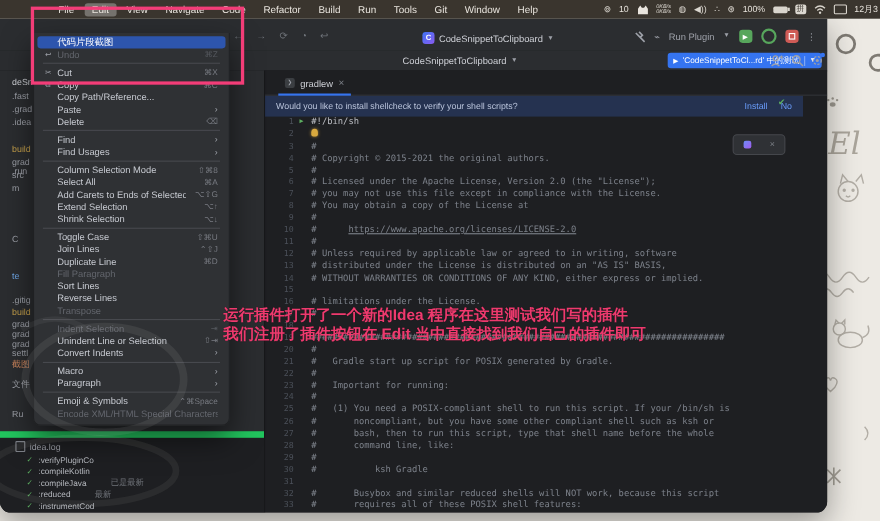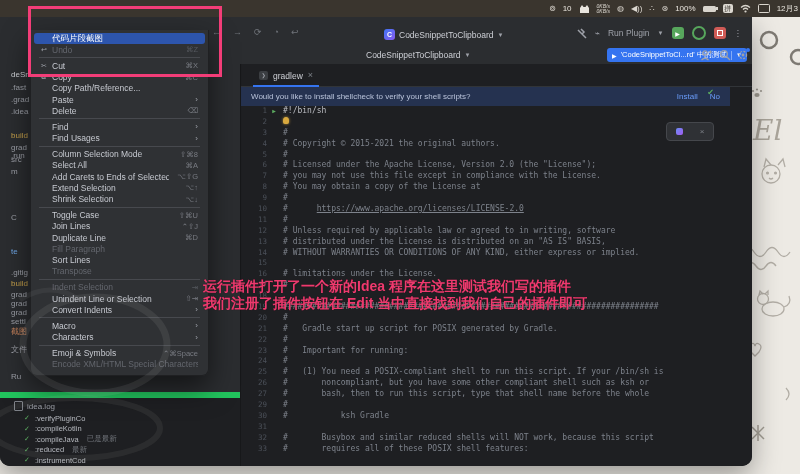--- a/index.html
+++ b/index.html
@@ -53,21 +53,21 @@
   .frag.bright{color:#d3d5da}
   .frag.yellow{color:#c8a24b}
   .frag.blue{color:#6fa8e8}
   .frag.orange{color:#d1885e}
   
   #log-panel{position:absolute;left:0;top:375px;width:240px;bottom:0;background:#1e1f22;border-top:6px solid #22c55e;z-index:3;overflow:hidden}
   #log-tab{display:flex;align-items:center;gap:4px;color:#9da0a8;font-size:8px;padding:3px 0 2px 14px}
   .log-file-ico{display:inline-block;width:7px;height:8px;border:1px solid #7d8188;border-radius:1px}
   .task{display:flex;align-items:center;gap:5px;font-size:7.5px;color:#b6b9bf;height:10.5px;padding-left:24px;white-space:nowrap}
   .task .check{color:#5cad60;font-size:7px}
-  .task .sfx{color:#6f7379;margin-left:3px}
+  .task .sfx{color:#6f7379;margin-left:17px}
   
   #editor{position:absolute;left:241px;top:47px;right:0;bottom:0;background:#1e1f22}
   #tabstrip{height:22px;border-bottom:1px solid #313438;position:relative}
   #tab{position:absolute;left:12px;top:2px;height:19px;display:flex;align-items:center;gap:5px;
        font-size:8.5px;color:#ced0d6;border-bottom:2px solid #3574f0;padding:0 6px}
   .tab-ico{width:9px;height:9px;border-radius:2px;background:#3b3e42;color:#9da0a8;font-size:5px;line-height:9px;text-align:center}
   .tab-close{color:#7d8188;font-size:9px;line-height:9px}
   #banner{height:19px;background:#253250;display:flex;align-items:center;padding:0 10px;font-size:8px;
           color:#b9c3da;margin-right:22px}
   #banner-actions{margin-left:auto;display:flex;gap:12px;color:#6a9cfa}
@@ -149,20 +149,34 @@
       <line x1="752" y1="427" x2="764" y2="439"></line>
       <line x1="764" y1="427" x2="752" y2="439"></line>
       <line x1="758" y1="425" x2="758" y2="441"></line>
     </g>
     <path d="M786,388 q6,6 0,12"></path>
   </g>
   <text class="doodle-letter" x="753" y="140" font-size="28">El</text>
 </svg>
 
 <div id="menubar">
+  <div id="mb-left">
+      <span class="mb-item">File</span>
+      <span class="mb-item active">Edit</span>
+      <span class="mb-item">View</span>
+      <span class="mb-item">Navigate</span>
+      <span class="mb-item">Code</span>
+      <span class="mb-item">Refactor</span>
+      <span class="mb-item">Build</span>
+      <span class="mb-item">Run</span>
+      <span class="mb-item">Tools</span>
+      <span class="mb-item">Git</span>
+      <span class="mb-item">Window</span>
+      <span class="mb-item">Help</span>
+    </div>
   <div id="mb-right">
     <span class="ico">⊚</span>
     <span>10</span>
     <svg width="11" height="10">
       <path d="M1,9 L1,4 L3,1 L4.5,3 L6.5,3 L8,1 L10,4 L10,9 Z" fill="#e9e5de"></path>
     </svg>
     <span class="net">
       <i>0KB/s</i>
       <i>0KB/s</i>
     </span>
@@ -316,20 +330,21 @@
         <div class="cl"><span class="ln">18</span><span class="gut"></span><span class="ct"></span></div>
         <div class="cl"><span class="ln">19</span><span class="gut"></span><span class="ct">##############################################################################</span></div>
         <div class="cl"><span class="ln">20</span><span class="gut"></span><span class="ct">#</span></div>
         <div class="cl"><span class="ln">21</span><span class="gut"></span><span class="ct">#   Gradle start up script for POSIX generated by Gradle.</span></div>
         <div class="cl"><span class="ln">22</span><span class="gut"></span><span class="ct">#</span></div>
         <div class="cl"><span class="ln">23</span><span class="gut"></span><span class="ct">#   Important for running:</span></div>
         <div class="cl"><span class="ln">24</span><span class="gut"></span><span class="ct">#</span></div>
         <div class="cl"><span class="ln">25</span><span class="gut"></span><span class="ct">#   (1) You need a POSIX-compliant shell to run this script. If your /bin/sh is</span></div>
         <div class="cl"><span class="ln">26</span><span class="gut"></span><span class="ct">#       noncompliant, but you have some other compliant shell such as ksh or</span></div>
         <div class="cl"><span class="ln">27</span><span class="gut"></span><span class="ct">#       bash, then to run this script, type that shell name before the whole</span></div>
+        <div class="cl"><span class="ln">28</span><span class="gut"></span><span class="ct">#       command line, like:</span></div>
         <div class="cl"><span class="ln">29</span><span class="gut"></span><span class="ct">#</span></div>
         <div class="cl"><span class="ln">30</span><span class="gut"></span><span class="ct">#           ksh Gradle</span></div>
         <div class="cl"><span class="ln">31</span><span class="gut"></span><span class="ct"></span></div>
         <div class="cl"><span class="ln">32</span><span class="gut"></span><span class="ct">#       Busybox and similar reduced shells will NOT work, because this script</span></div>
         <div class="cl"><span class="ln">33</span><span class="gut"></span><span class="ct">#       requires all of these POSIX shell features:</span></div>
       </div>
   </div>
 <span class="frag bright" style="top: 53px;">deSn</span>
     <span class="frag" style="top: 66px;">.fast</span>
     <span class="frag" style="top: 78px;">.grad</span>
@@ -441,20 +456,24 @@
       <span class="mi-short">⌘D</span>
     </div>
     <div class="mi disabled">
       <span class="mi-icon"></span>
       <span class="mi-label">Fill Paragraph</span>
     </div>
     <div class="mi">
       <span class="mi-icon"></span>
       <span class="mi-label">Sort Lines</span>
     </div>
+    <div class="mi">
+      <span class="mi-icon"></span>
+      <span class="mi-label">Reverse Lines</span>
+    </div>
     <div class="mi disabled">
       <span class="mi-icon"></span>
       <span class="mi-label">Transpose</span>
     </div>
     <div class="menu-sep"></div>
     <div class="mi disabled">
       <span class="mi-icon"></span>
       <span class="mi-label">Indent Selection</span>
       <span class="mi-short">⇥</span>
     </div>
@@ -469,21 +488,21 @@
       <span class="mi-arrow">›</span>
     </div>
     <div class="menu-sep"></div>
     <div class="mi">
       <span class="mi-icon"></span>
       <span class="mi-label">Macro</span>
       <span class="mi-arrow">›</span>
     </div>
     <div class="mi">
       <span class="mi-icon"></span>
-      <span class="mi-label">Characters</span>
+      <span class="mi-label">Paragraph</span>
       <span class="mi-arrow">›</span>
     </div>
     <div class="menu-sep"></div>
     <div class="mi">
       <span class="mi-icon"></span>
       <span class="mi-label">Emoji &amp; Symbols</span>
       <span class="mi-short">⌃⌘Space</span>
     </div>
     <div class="mi disabled">
       <span class="mi-icon"></span>

